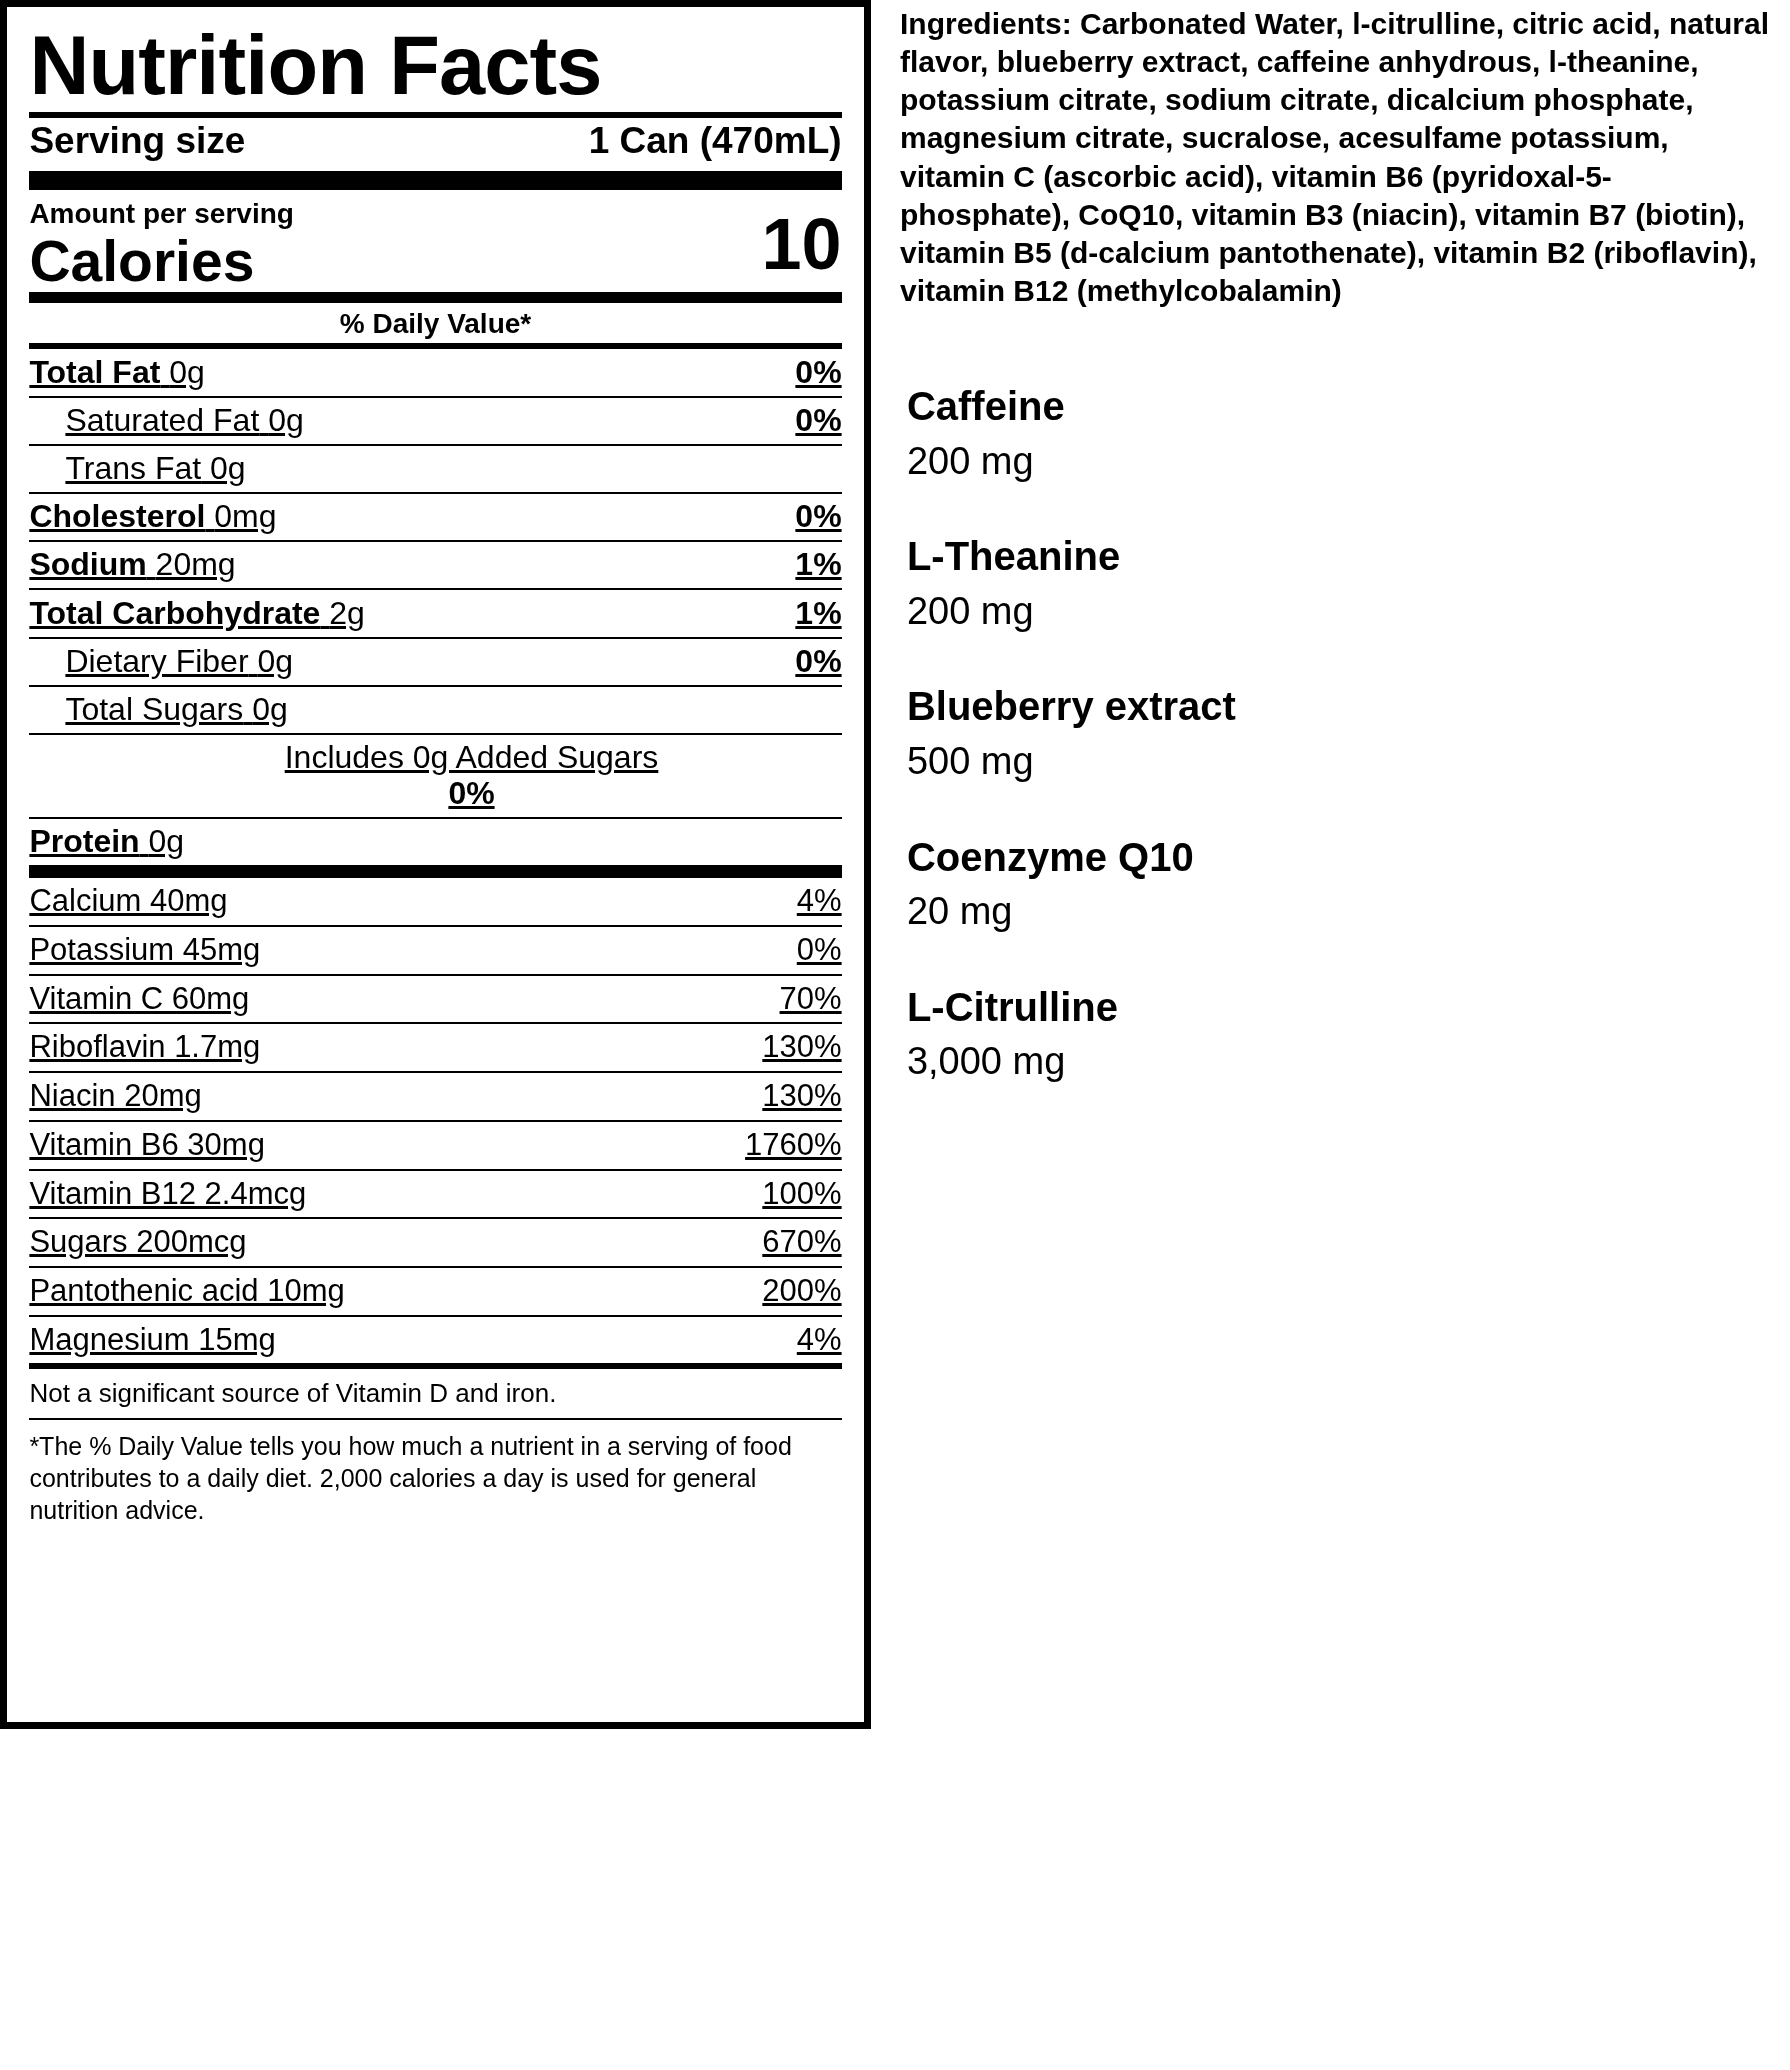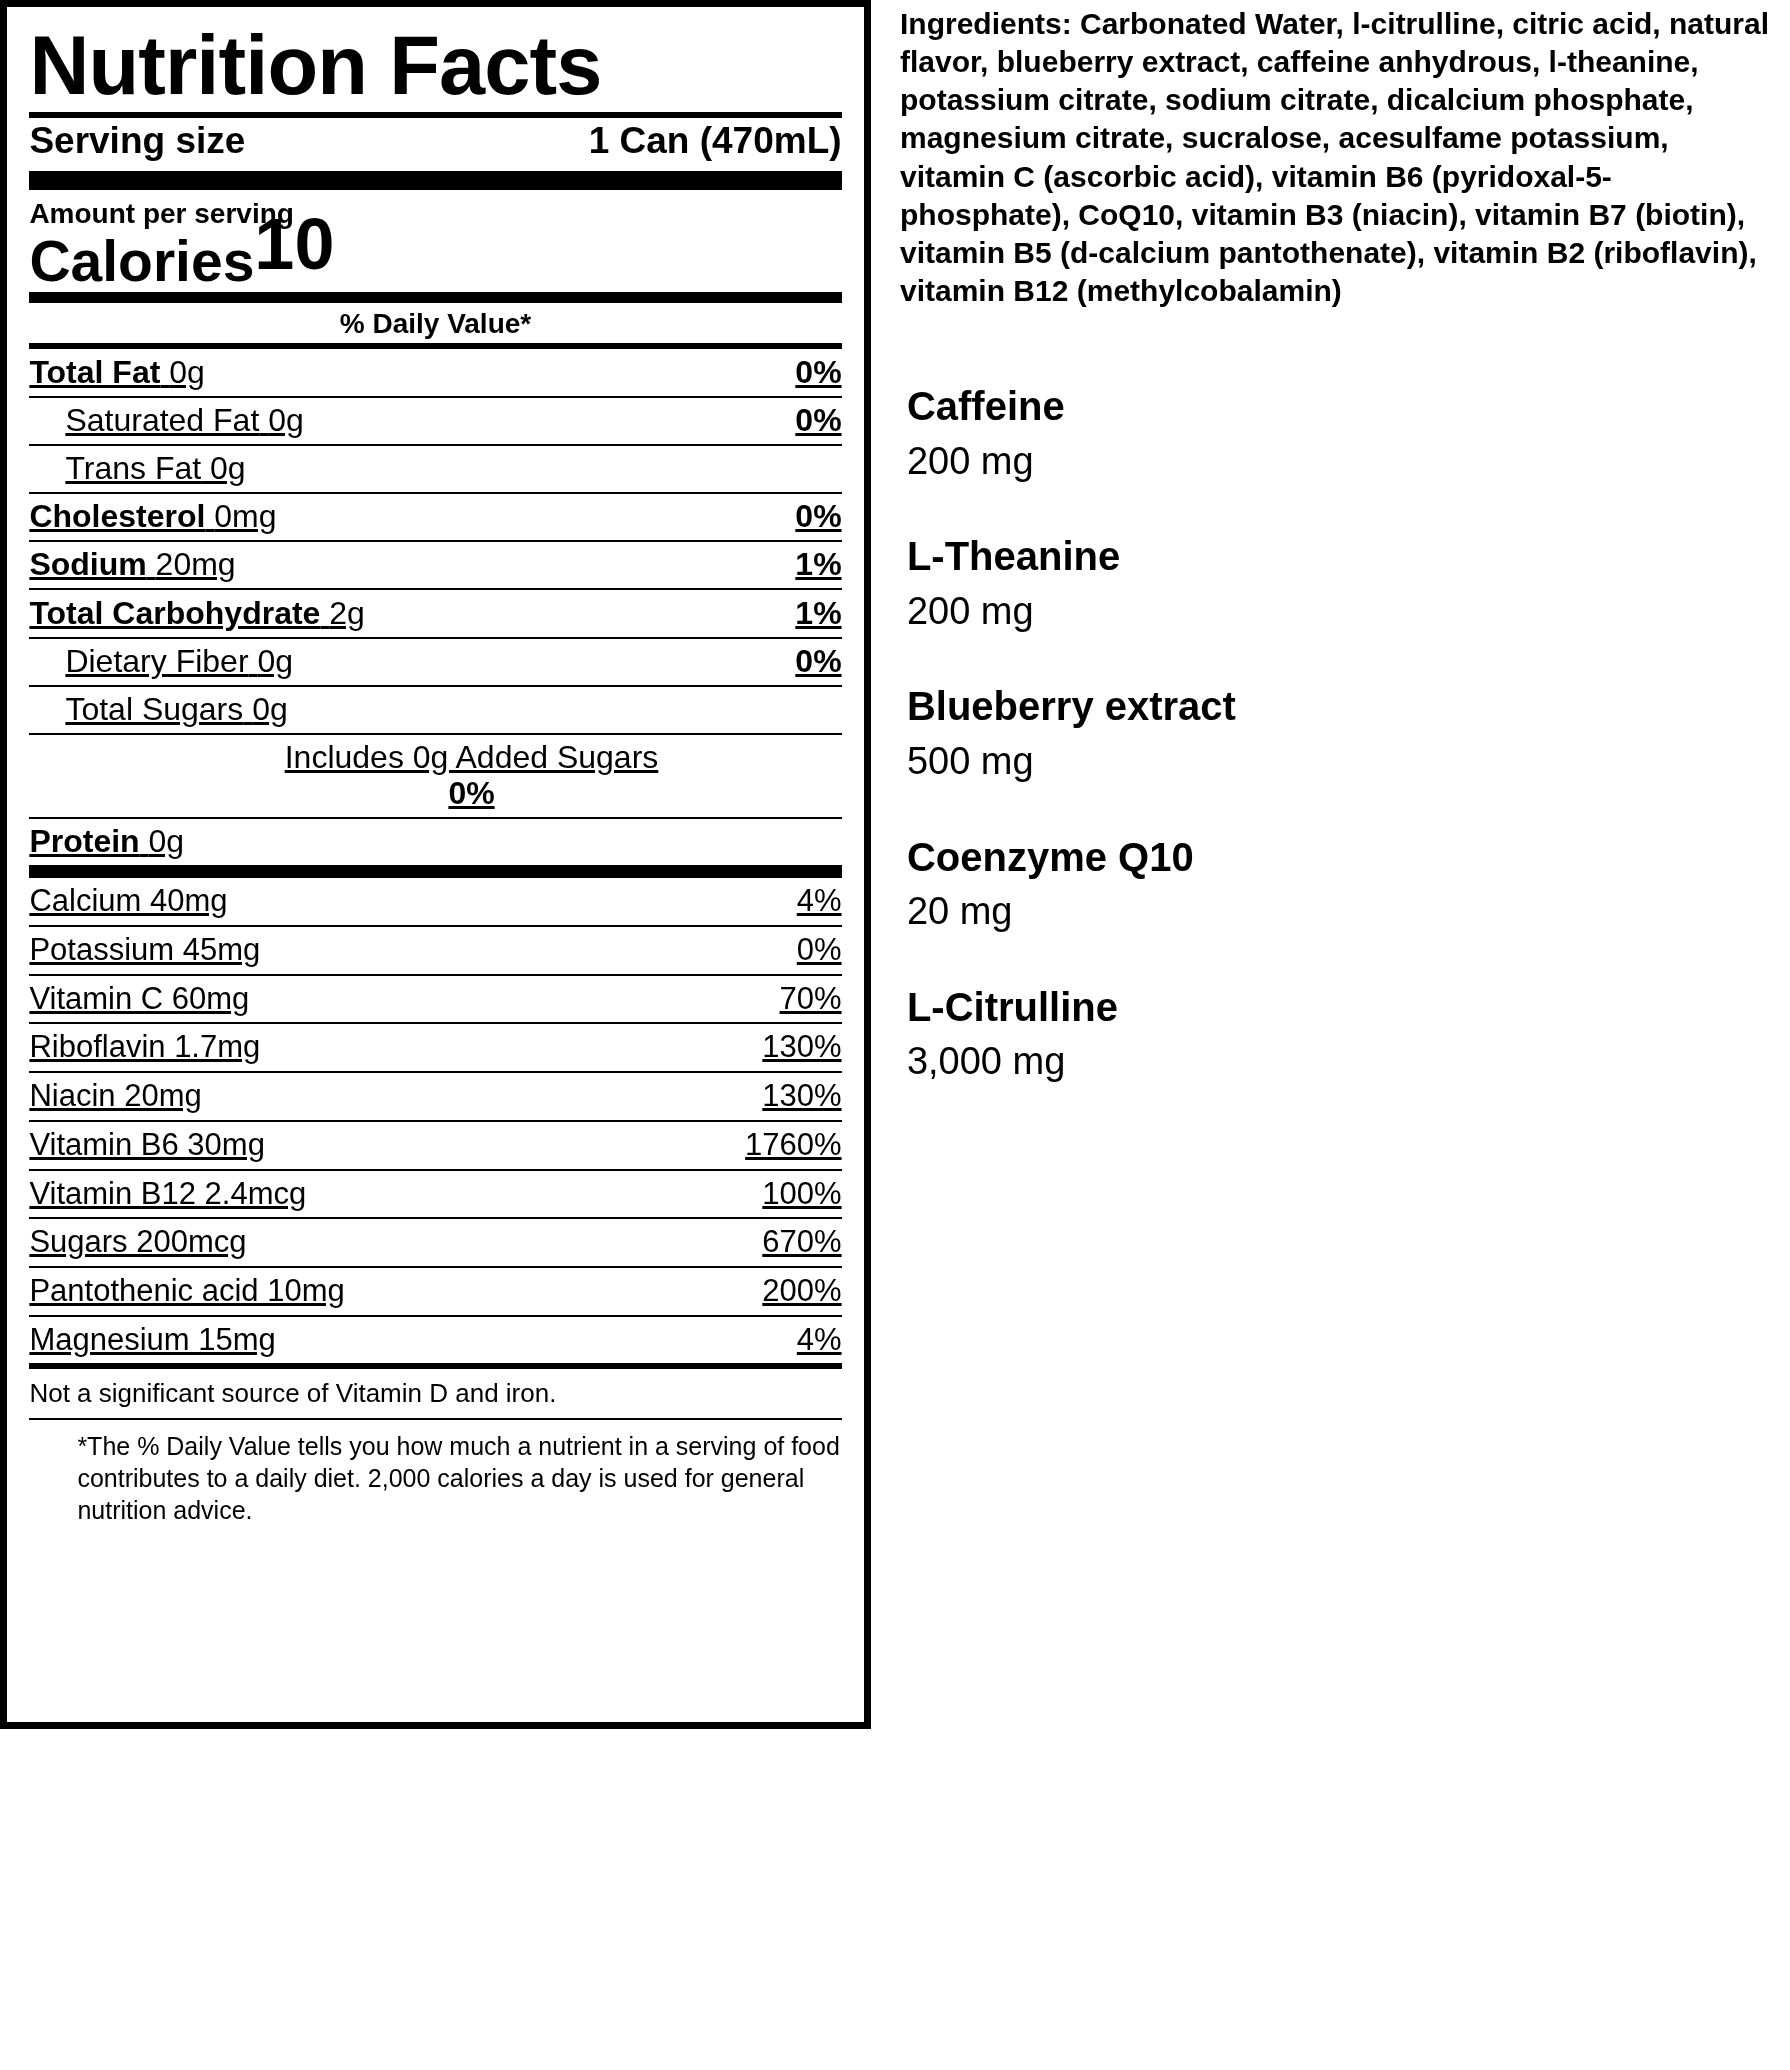--- a/index.html
+++ b/index.html
@@ -54,21 +54,21 @@
   }
   .serving-size-val { font-weight: bold; }
 
   .amount-label {
     font-size: 28px;
     font-weight: bold;
     padding-top: 8.6px;
   }
   .cal-row {
     display: flex;
-    justify-content: flex-start;
+    justify-content: space-between;
     align-items: flex-end;
     margin-top: -22.4px;
   }
   .cal-word {
     font-size: 57px;
     font-weight: bold;
     line-height: 1.05;
   }
   .cal-num {
     font-size: 72px;
@@ -106,21 +106,20 @@
 
   .footnote-small {
     font-size: 26px;
     padding: 8.6px 0 8.6px 0;
     line-height: 1.2;
   }
   .footnote {
     font-size: 25px;
     line-height: 1.28;
     padding-top: 10.3px;
-    margin-left: 48px;
   }
 
   
   .right-col {
     flex: 1;
     box-sizing: border-box;
     padding: 5.2px 19px 0 29px;
   }
   .ingredients {
     font-size: 30px;

